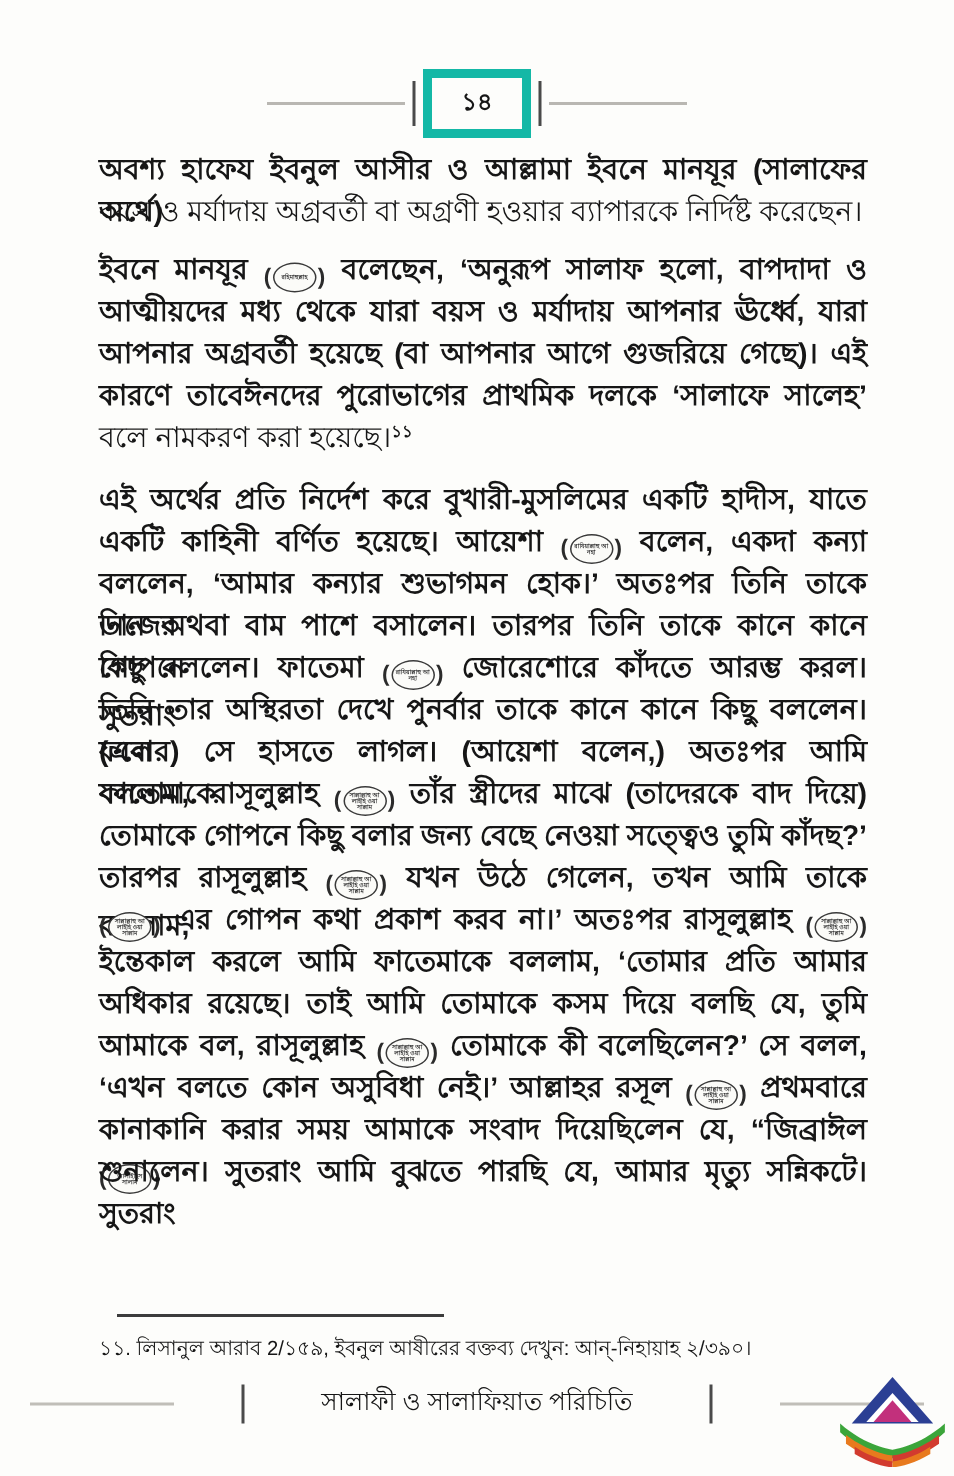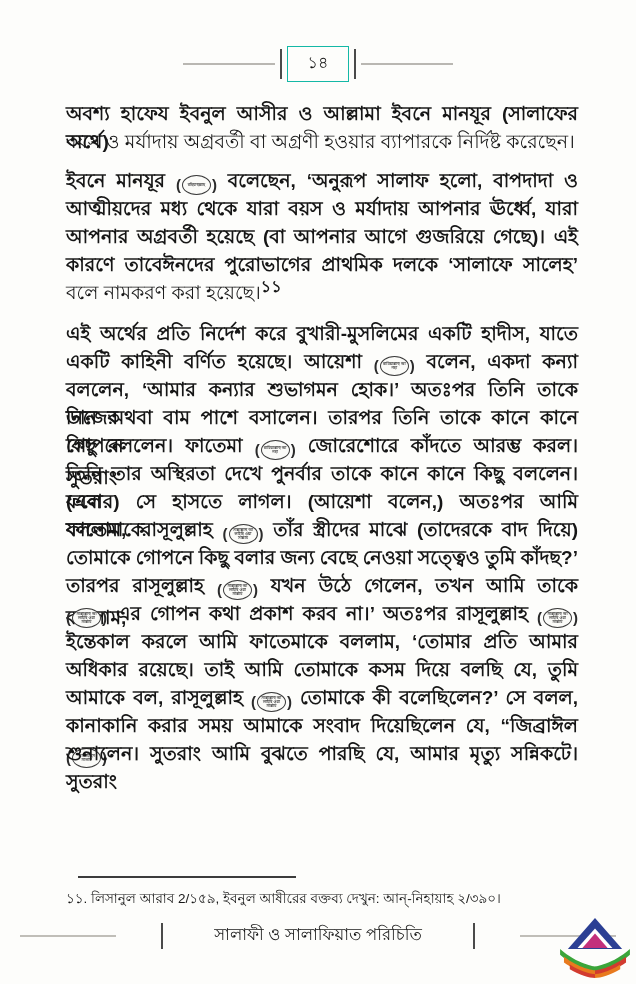--- a/index.html
+++ b/index.html
@@ -10,31 +10,31 @@
     color:#161616;
   }
   .page{position:absolute;inset:0;}
 
   
   .rule-row{position:absolute;left:0;right:0;display:flex;align-items:center;justify-content:center;}
   .hdr{top:46px;}
   .hline{height:2px;background:#b9b7b2;width:92px;}
   .vbar{width:2px;height:30px;background:#4a4a4a;margin:0 5px;}
   .pagenum-box{
-    border:1px solid #14b8a6;padding:3px 16px 4px;min-width:28px;text-align:center;
-    font-size:16px;font-weight:400;background:#fdfdfb;
+    border:6px solid #14b8a6;padding:3px 16px 4px;min-width:28px;text-align:center;
+    font-size:16px;font-weight:700;background:#fdfdfb;
   }
 
   
   .body-text{position:absolute;left:66px;top:100px;width:512px;}
   .para{margin:0 0 11px 0;padding:0;font-size:19px;font-weight:500;}
   .line{line-height:28px;height:28px;overflow:visible;}
   .jline{text-align:justify;font-weight:bold;}
   .jline::after{content:"";display:inline-block;width:100%;height:0;}
-  sup{font-size:16px;line-height:0;vertical-align:7px;font-weight:600;}
+  sup{font-size:11px;line-height:0;vertical-align:7px;font-weight:600;}
 
   
   .seal{display:inline-flex;align-items:center;vertical-align:-3px;font-size:15px;color:#2b2b2b;}
   .oval{
     display:inline-flex;align-items:center;justify-content:center;overflow:hidden;
     width:27px;height:18px;border:1px solid #3a3a3a;border-radius:50%;
     margin:0 1px;background:#fbfbf8;
   }
   .sealtext{font-size:4px;line-height:4px;color:#333;text-align:center;word-break:break-all;padding:1px;}
 
@@ -100,20 +100,23 @@
         <div class="line jline"><span class="seal">(<span class="oval">
               <span class="sealtext">সাল্লাল্লাহু আলাইহি ওয়া সাল্লাম</span>
             </span>)</span> এর গোপন কথা প্রকাশ করব না।’ অতঃপর রাসূলুল্লাহ <span class="seal">(<span class="oval">
               <span class="sealtext">সাল্লাল্লাহু আলাইহি ওয়া সাল্লাম</span>
             </span>)</span></div>
         <div class="line jline">ইন্তেকাল করলে আমি ফাতেমাকে বললাম, ‘তোমার প্রতি আমার</div>
         <div class="line jline">অধিকার রয়েছে। তাই আমি তোমাকে কসম দিয়ে বলছি যে, তুমি</div>
         <div class="line jline">আমাকে বল, রাসূলুল্লাহ <span class="seal">(<span class="oval">
               <span class="sealtext">সাল্লাল্লাহু আলাইহি ওয়া সাল্লাম</span>
             </span>)</span> তোমাকে কী বলেছিলেন?’ সে বলল,</div>
+        <div class="line jline">‘এখন বলতে কোন অসুবিধা নেই।’ আল্লাহর রসূল <span class="seal">(<span class="oval">
+              <span class="sealtext">সাল্লাল্লাহু আলাইহি ওয়া সাল্লাম</span>
+            </span>)</span> প্রথমবারে</div>
         <div class="line jline">কানাকানি করার সময় আমাকে সংবাদ দিয়েছিলেন যে, “জিব্রাঈল <span class="seal">(<span class="oval">
               <span class="sealtext">আলাইহিস সালাম</span>
             </span>)</span></div>
         <div class="line jline">শুনালেন। সুতরাং আমি বুঝতে পারছি যে, আমার মৃত্যু সন্নিকটে। সুতরাং</div>
       </div>
   </div>
 
   <div class="footnote-rule"></div>
   <div class="footnote">১১. লিসানুল আরাব 2/১৫৯, ইবনুল আষীরের বক্তব্য দেখুন:  আন্-নিহায়াহ ২/৩৯০।</div>
 

